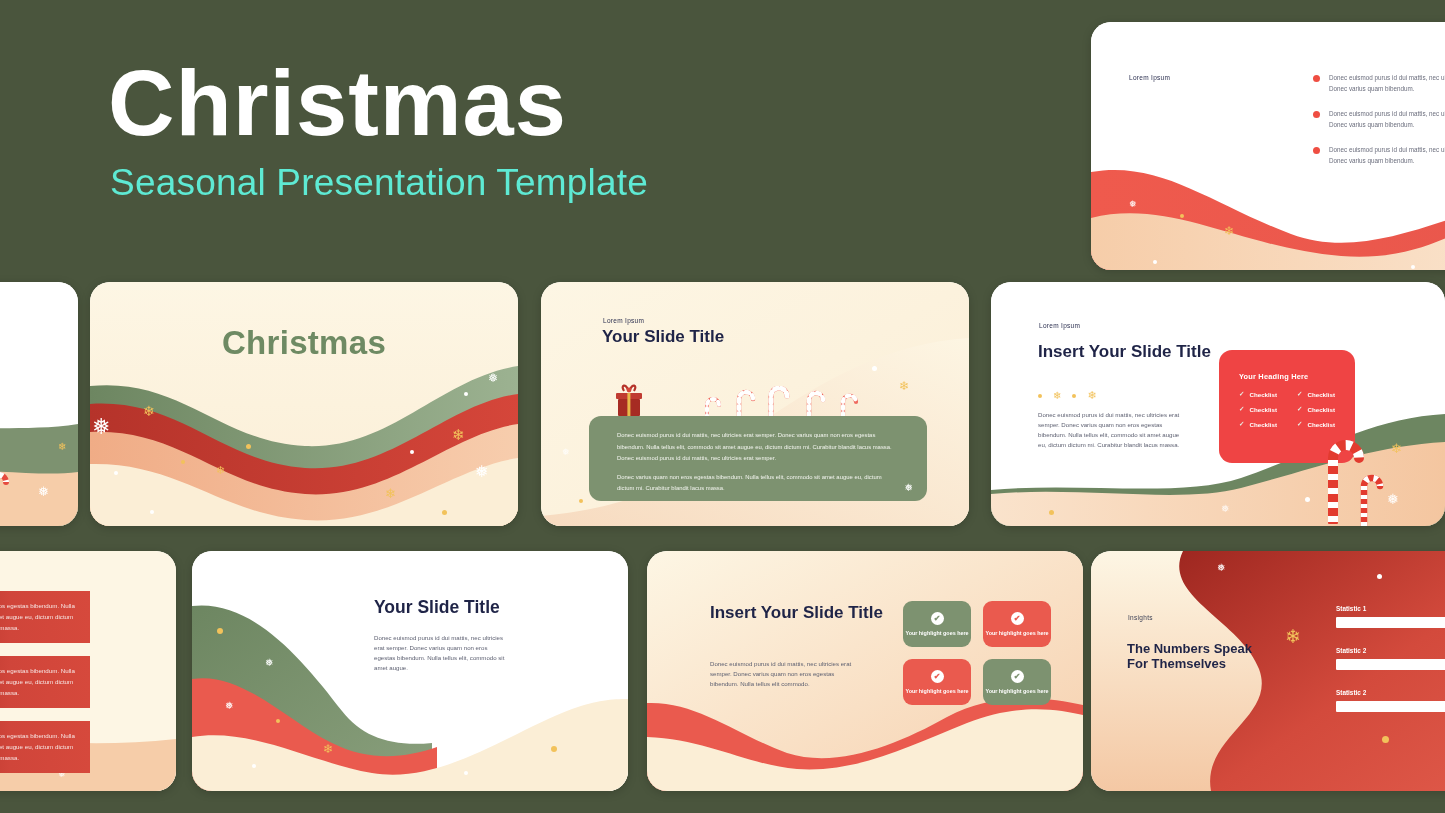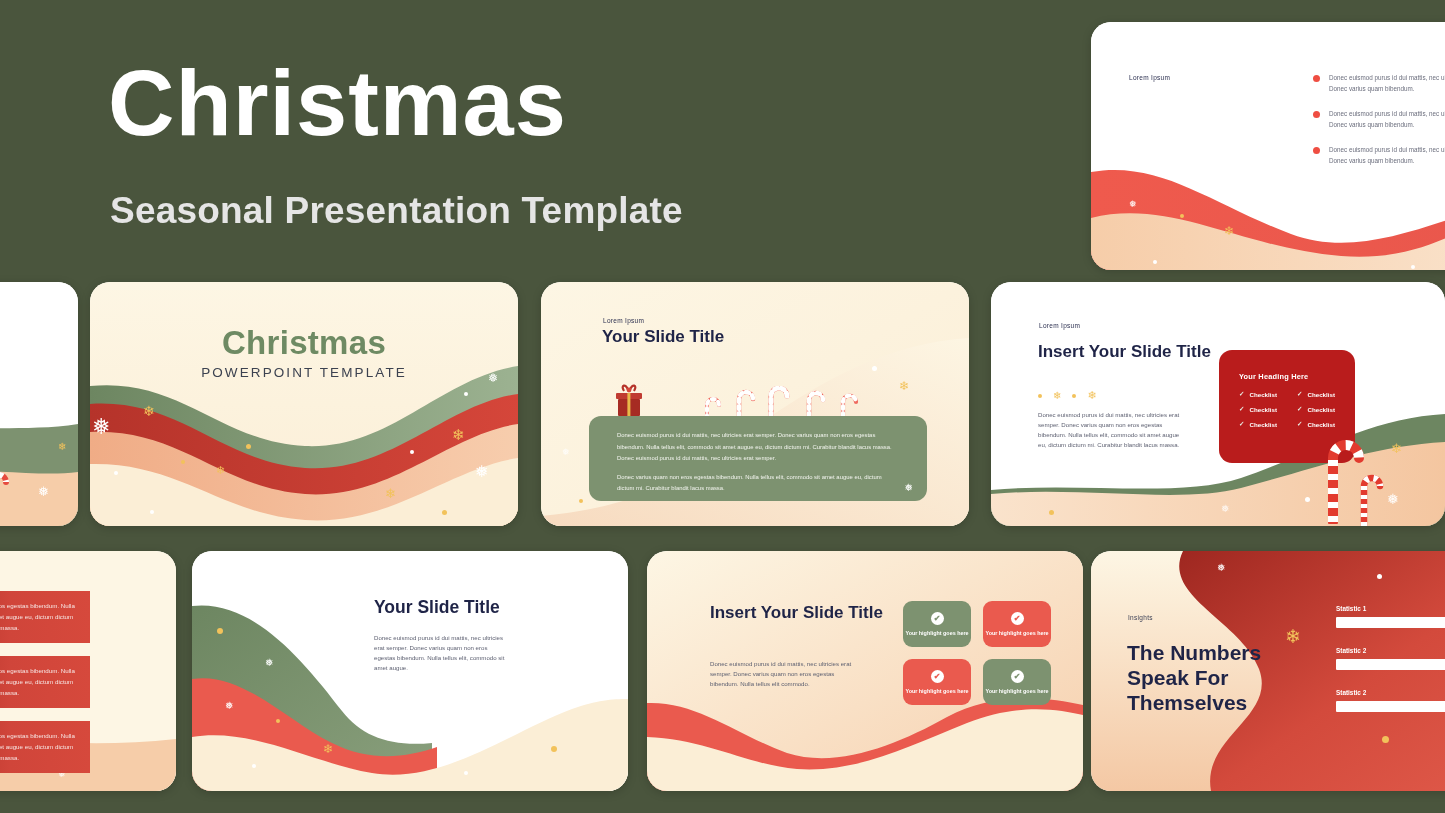--- a/index.html
+++ b/index.html
@@ -11,22 +11,22 @@
   body { background: #4a553d; position: relative; }
 
   
   .hero { position: absolute; left: 0; top: 0; width: 1445px; height: 278px; }
   .hero-title {
     position: absolute; left: 108px; top: 57px;
     font-size: 92px; font-weight: 700; color: #ffffff;
     letter-spacing: 1px; line-height: 1.0;
   }
   .hero-sub {
-    position: absolute; left: 110px; top: 190px;
-    font-size: 37px; font-weight: 700; color: #e5e5e5;
+    position: absolute; left: 110px; top: 162px;
+    font-size: 37px; font-weight: 400; color: #5eead4;
     letter-spacing: 0.2px;
   }
 
   
   .slide {
     position: absolute; border-radius: 20px; overflow: hidden;
     background: #ffffff;
     box-shadow: 0 2px 10px rgba(0,0,0,0.18);
   }
   .slide .bg { position: absolute; inset: 0; }
@@ -65,21 +65,21 @@
   #slide-r2c .greenbox p { font-size: 5.9px; color: #f3f5ef; line-height: 1.95; margin-bottom: 7px; }
 
   
   #slide-r2d { left: 991px; top: 282px; width: 454px; height: 244px; }
   #slide-r2d .eyebrow { position: absolute; left: 48px; top: 40px; z-index: 4; }
   #slide-r2d .s-title { position: absolute; left: 47px; top: 60px; font-size: 17px; z-index: 4; }
   #slide-r2d .deco-row { position: absolute; left: 47px; top: 108px; display: flex; gap: 11px; align-items: center; z-index: 4; }
   #slide-r2d .s-body { position: absolute; left: 47px; top: 128px; width: 146px; font-size: 6.1px; z-index: 4; }
   #slide-r2d .chkcard {
     position: absolute; left: 228px; top: 68px; width: 136px; height: 113px;
-    background: #b91c1c; border-radius: 13px; z-index: 6; padding: 22px 0 0 10px;
+    background: #ef4444; border-radius: 13px; z-index: 6; padding: 22px 0 0 10px;
   }
   #slide-r2d .chk-head { font-size: 7.4px; font-weight: 700; color: #ffffff; letter-spacing: .2px; margin-bottom: 9px; padding-left: 10px; }
   #slide-r2d .chk-grid { display: grid; grid-template-columns: 1fr 1fr; row-gap: 7px; padding-left: 10px; }
   #slide-r2d .chk-item { display: flex; gap: 5px; align-items: center; font-size: 6.2px; font-weight: 700; color: #ffffff; }
   #slide-r2d .chk-item .tick { color: #e6ece2; font-size: 6.5px; }
 
   
   #slide-r3a { left: -88px; top: 551px; width: 264px; height: 240px; }
   #slide-r3a .redbar {
     position: absolute; left: 0; width: 178px; height: 52px;
@@ -112,21 +112,21 @@
     display: flex; align-items: center; justify-content: center;
     font-size: 8px; line-height: 1; font-weight: 700;
   }
   #slide-r3c .hl.green .badge { color: #7d9270; }
   #slide-r3c .hl.red .badge { color: #ea5a4e; }
   #slide-r3c .hl .hltxt { font-size: 5.4px; font-weight: 700; color: #ffffff; text-align: center; line-height: 1.45; }
 
   
   #slide-r3d { left: 1091px; top: 551px; width: 420px; height: 240px; }
   #slide-r3d .eyebrow { position: absolute; left: 37px; top: 63px; z-index: 5; color: #3a3f55; }
-  #slide-r3d .s-title { position: absolute; left: 36px; top: 90px; font-size: 21px; z-index: 5; width: 140px; }
+  #slide-r3d .s-title { position: absolute; left: 36px; top: 90px; font-size: 13px; z-index: 5; width: 140px; }
   #slide-r3d .stats { position: absolute; left: 245px; top: 54px; width: 175px; z-index: 5; }
   #slide-r3d .stat { margin-bottom: 19px; }
   #slide-r3d .stat-label { font-size: 6.4px; font-weight: 700; color: #ffffff; margin-bottom: 5px; }
   #slide-r3d .stat-bar { height: 11px; background: #ffffff; border-radius: 1px; }
 
   .snow { color: #ffffff; line-height: 1; user-select: none; }
   .snow.gold { color: #f2c25b; }
   .dotd { border-radius: 50%; }
 </style>
 </head>
@@ -230,21 +230,20 @@
     <span class="dotd" style="position:absolute;left:374px;top:110px;width:4px;height:4px;background:#ffffff;"></span>
     <span class="dotd" style="position:absolute;left:156px;top:162px;width:5px;height:5px;background:#f2c25b;"></span>
     <span class="dotd" style="position:absolute;left:91px;top:178px;width:4px;height:4px;background:#f2c25b;"></span>
     <span class="dotd" style="position:absolute;left:24px;top:189px;width:4px;height:4px;background:#ffffff;"></span>
     <span class="dotd" style="position:absolute;left:320px;top:168px;width:4px;height:4px;background:#ffffff;"></span>
     <span class="dotd" style="position:absolute;left:60px;top:228px;width:4px;height:4px;background:#ffffff;"></span>
     <span class="dotd" style="position:absolute;left:352px;top:228px;width:5px;height:5px;background:#f2c25b;"></span>
   </div>
   <div class="cover-wrap">
     <div class="cover-title">Christmas</div>
-    <div class="cover-sub">POWERPOINT TEMPLATE</div>
   </div>
 </div>
 
 <div class="slide" id="slide-r2c">
   <div class="bg">
     <svg class="waves" viewBox="0 0 428 244" preserveAspectRatio="none">
       <defs>
         <linearGradient id="g3a" x1="0" y1="0" x2="1" y2="1">
           <stop offset="0" stop-color="#fdf6e4"></stop>
             <stop offset="1" stop-color="#fbeed6"></stop>

